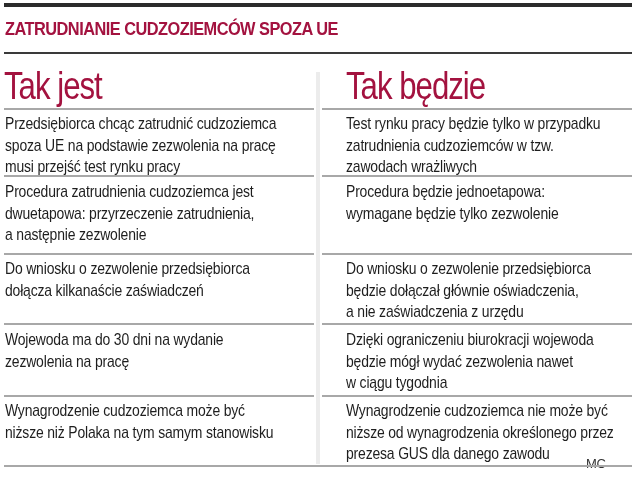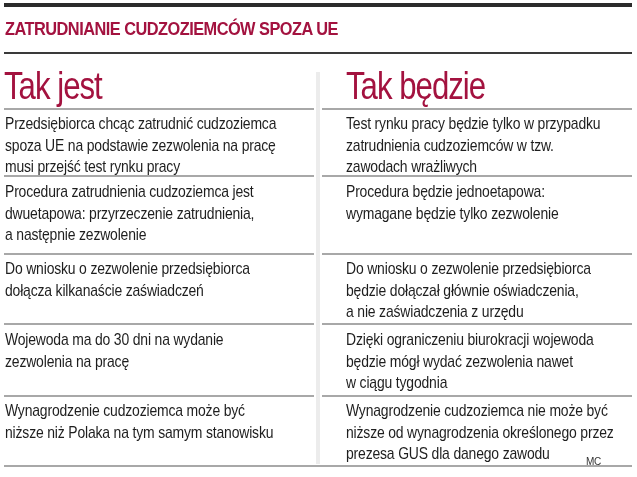--- a/index.html
+++ b/index.html
@@ -21,21 +21,21 @@
   .divider { position: absolute; height: 2px; background: #a8a8a8; }
   .divider.left { left: 4px; width: 310px; }
   .divider.right { left: 322px; width: 310px; }
 
   .cell { position: absolute; font-size: 17px; line-height: 21.5px; color: #1e1e1e; white-space: nowrap;
           transform: scaleX(0.82); transform-origin: left top; letter-spacing: -0.2px; }
   .cell.left { left: 5px; }
   .cell.right { left: 346px; }
   .cell span { display: block; }
 
-  .credit { position: absolute; left: 586px; top: 456px; font-size: 10px; color: #333; letter-spacing: -0.3px; }
+  .credit { position: absolute; left: 586px; top: 456px; font-size: 13px; color: #333; letter-spacing: -0.3px; }
   .bottom-rule { position: absolute; left: 4px; top: 465px; width: 628px; height: 2px; background: #a8a8a8; }
 </style>
 </head>
 <body>
 
 <div class="top-rule"></div>
 <div class="title">ZATRUDNIANIE CUDZOZIEMCÓW SPOZA UE</div>
 <div class="title-rule"></div>
 
 <div class="center-sep"></div>

